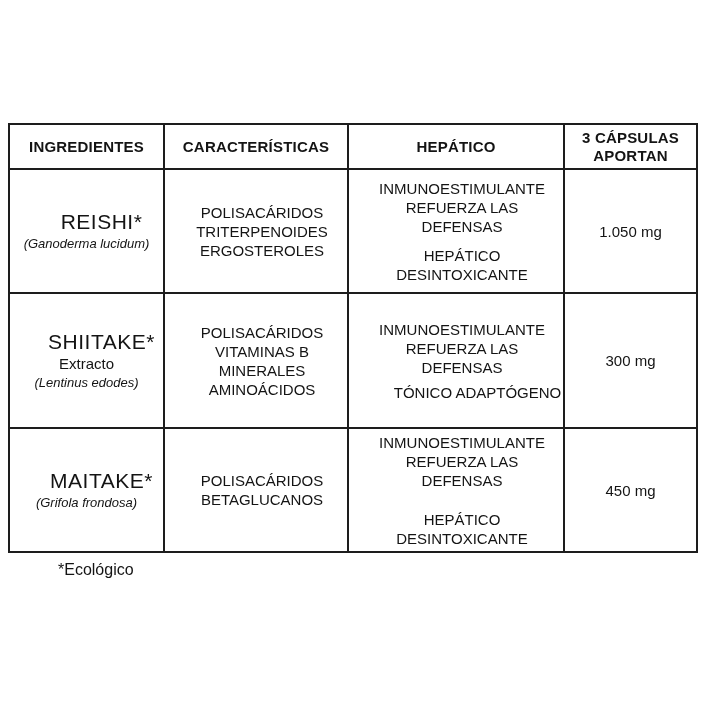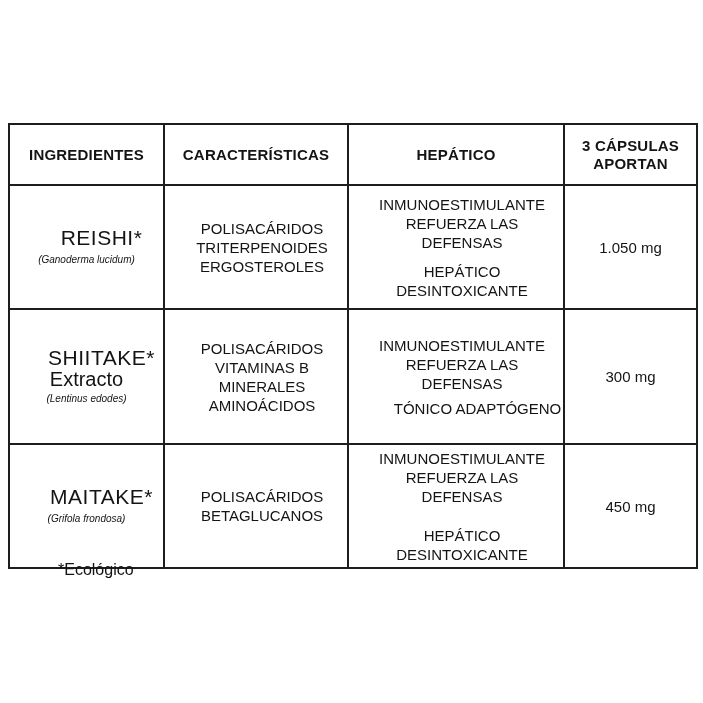--- a/index.html
+++ b/index.html
@@ -31,21 +31,21 @@
     background: #ffffff;
   }
   table.ingredients th,
   table.ingredients td {
     border: 2px solid #1d1d1d;
     text-align: center;
     vertical-align: middle;
     padding: 0;
     background: #ffffff;
   }
-  tr.header-row { height: 61px; }
+  tr.header-row { height: 45px; }
   tr.row-1 { height: 124px; }
   tr.row-2 { height: 135px; }
   tr.row-3 { height: 124px; }
 
   th {
     font-size: 15px;
     font-weight: bold;
     line-height: 18px;
     white-space: pre-line;
     letter-spacing: 0.2px;
@@ -56,26 +56,26 @@
     line-height: 19px;
     margin-left: 12px;
   }
   .ing-name {
     font-size: 21px;
     line-height: 25px;
     letter-spacing: 0.5px;
     margin-left: 30px;
   }
   .ing-form {
-    font-size: 20px;
+    font-size: 15px;
     line-height: 19px;
   }
   .ing-sci {
     font-style: italic;
-    font-size: 10px;
+    font-size: 13px;
     line-height: 19px;
   }
   .amount {
     font-size: 15px;
     border-radius: 9px;
   }
   .gap-sm { margin-top: 6px; padding-left: 31px; }
   .gap-md { margin-top: 10px; }
   .gap-lg { margin-top: 20px; }
   .footnote {

